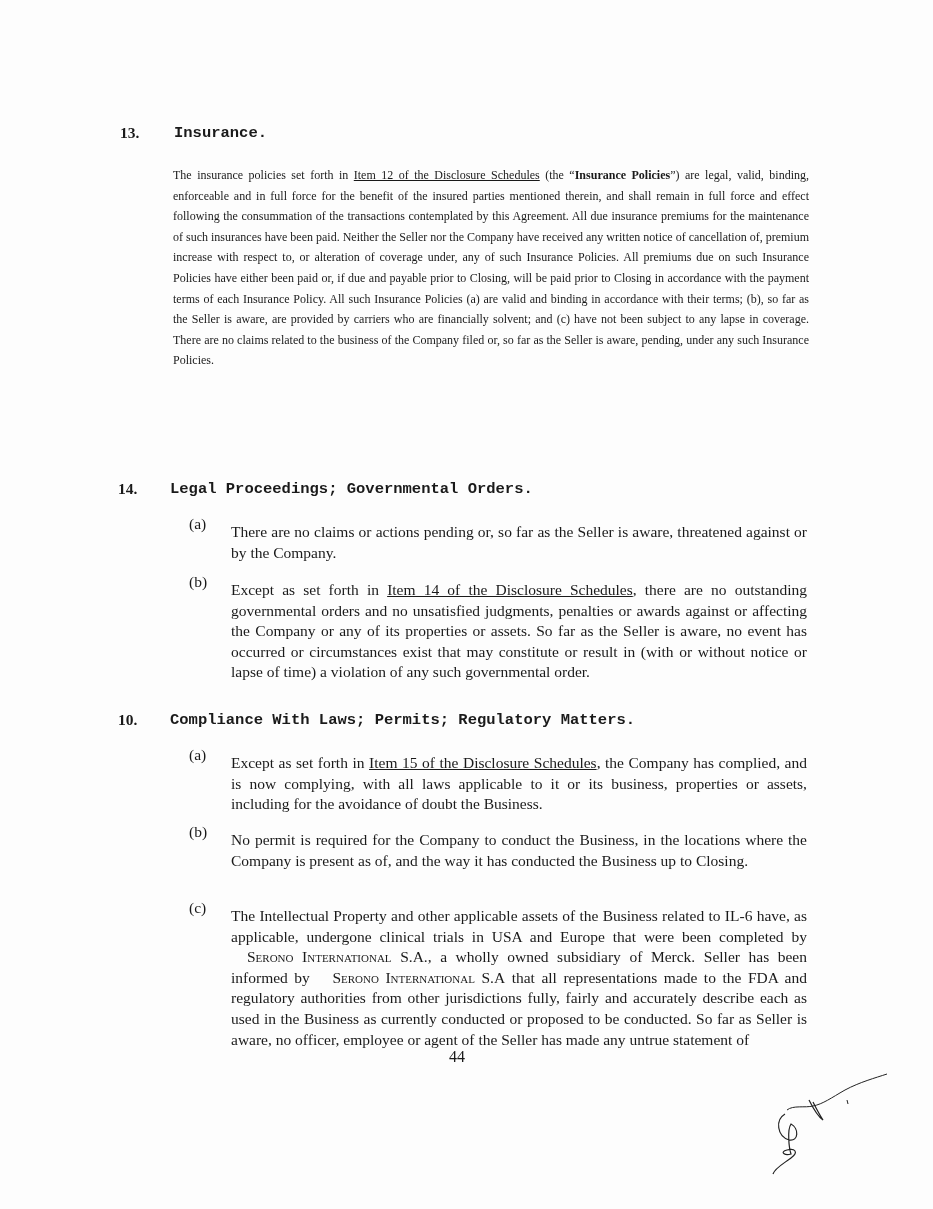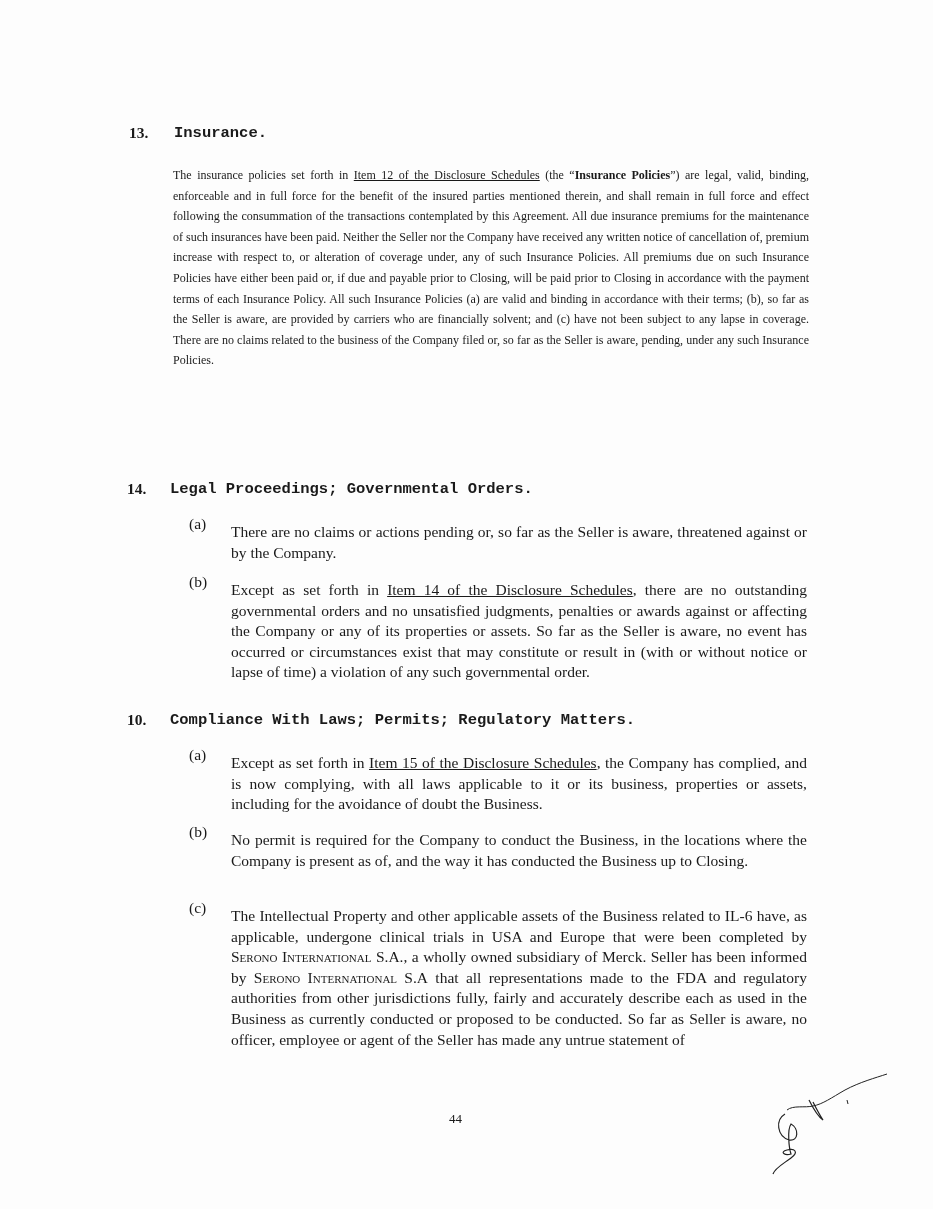--- a/index.html
+++ b/index.html
@@ -1,28 +1,28 @@
 <!DOCTYPE html>
 <html><head>
 <meta charset="utf-8">
 <style>
   html, body { margin:0; padding:0; background:#fff; }
   body { width:933px; height:1209px; position:relative; overflow:hidden;
          font-family:"Liberation Serif", "DejaVu Serif", serif; color:#1a1a1a; }
   .page { position:absolute; left:0; top:0; width:933px; height:1209px; background:#fdfdfd; }
   .sec-head { position:absolute; font-size:15.5px; font-weight:bold; }
-  .sec-num { position:absolute; left:9px; top:0; }
+  .sec-num { position:absolute; left:0; top:0; }
   .sec-title { position:absolute; left:52px; top:0; white-space:nowrap;font-family:Liberation Mono, monospace; }
   .para { position:absolute; font-size:12px; line-height:20.6px; text-align:justify; }
   .sub { position:absolute; font-size:15.5px; line-height:20.6px; }
   .sub .lbl { position:absolute; left:0; top:0; }
   .sub .txt { position:absolute; left:42px; top:8px; width:576px; text-align:justify; }
   u { text-decoration:underline; }
-  .sc { font-variant:small-caps; }
-  .pagenum { position:absolute; left:449px; top:1111px; font-size:13px; }
+  .sc { font-variant:small-caps;margin-left:16px; }
+  .pagenum { position:absolute; left:449px; top:1048px; font-size:16px; }
   .sig { position:absolute; left:765px; top:1070px; width:140px; height:120px; }
 </style>
 </head>
 <body>
 
 <div class="page">
 
   <div class="sec-head" style="left:120px; top:124px;">
     <span class="sec-num">13.</span>
     <span class="sec-title" style="left:54px;">Insurance.</span>

